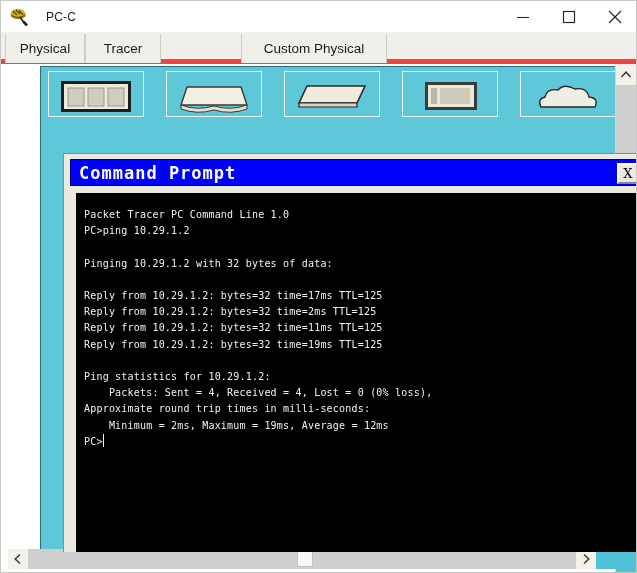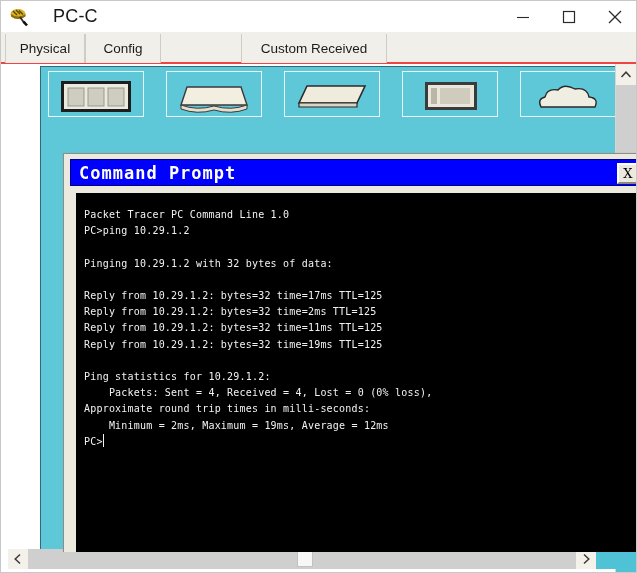--- a/index.html
+++ b/index.html
@@ -35,23 +35,23 @@
     display: flex;
     align-items: center;
   }
   #title-icon {
     width: 22px; height: 22px;
     margin-left: 7px;
     position: relative;
     flex: 0 0 auto;
   }
   #title-text {
-    font-size: 18px;
+    font-size: 12px;
     color: #1a1a1a;
-    margin-left: 23px;
+    margin-left: 16px;
     letter-spacing: 0.2px;
     white-space: nowrap;
   }
   #window-controls {
     position: absolute;
     right: 0; top: 0;
     height: 31px;
     display: flex;
     align-items: center;
   }
@@ -66,21 +66,21 @@
     cursor: default;
   }
   .win-btn svg { display: block; }
 
   
   #tabstrip {
     position: absolute;
     left: 0; top: 31px;
     width: 637px; height: 32px;
     background: #f0efe9;
-    border-bottom: 2px solid #ef4444;
+    border-bottom: 5px solid #ef4444;
     box-sizing: border-box;
   }
   .tab {
     position: absolute;
     top: 2px;
     height: 29px;
     box-sizing: border-box;
     display: flex;
     align-items: center;
     justify-content: center;
@@ -309,24 +309,24 @@
         </svg>
       </div>
     </div>
   </div>
 
   <div id="tabstrip">
     <div class="tab" style="left:4px; width:80px;">
       <span>Physical</span>
     </div>
     <div class="tab" style="left:84px; width:76px;">
-      <span>Config</span>
+      <span>Tracer</span>
     </div>
     <div class="tab" style="left:240px; width:146px;">
-      <span>Custom Received</span>
+      <span>Custom Physical</span>
     </div>
   </div>
 
   <div id="desktop-area">
     <div id="desktop-icons">
 
       <div class="desk-icon-box">
         <svg width="74" height="36" viewBox="0 0 74 36">
           <rect x="2" y="2" width="70" height="31" fill="#1d1d1d"></rect>
           <rect x="5" y="5" width="64" height="25" fill="#eceade"></rect>

